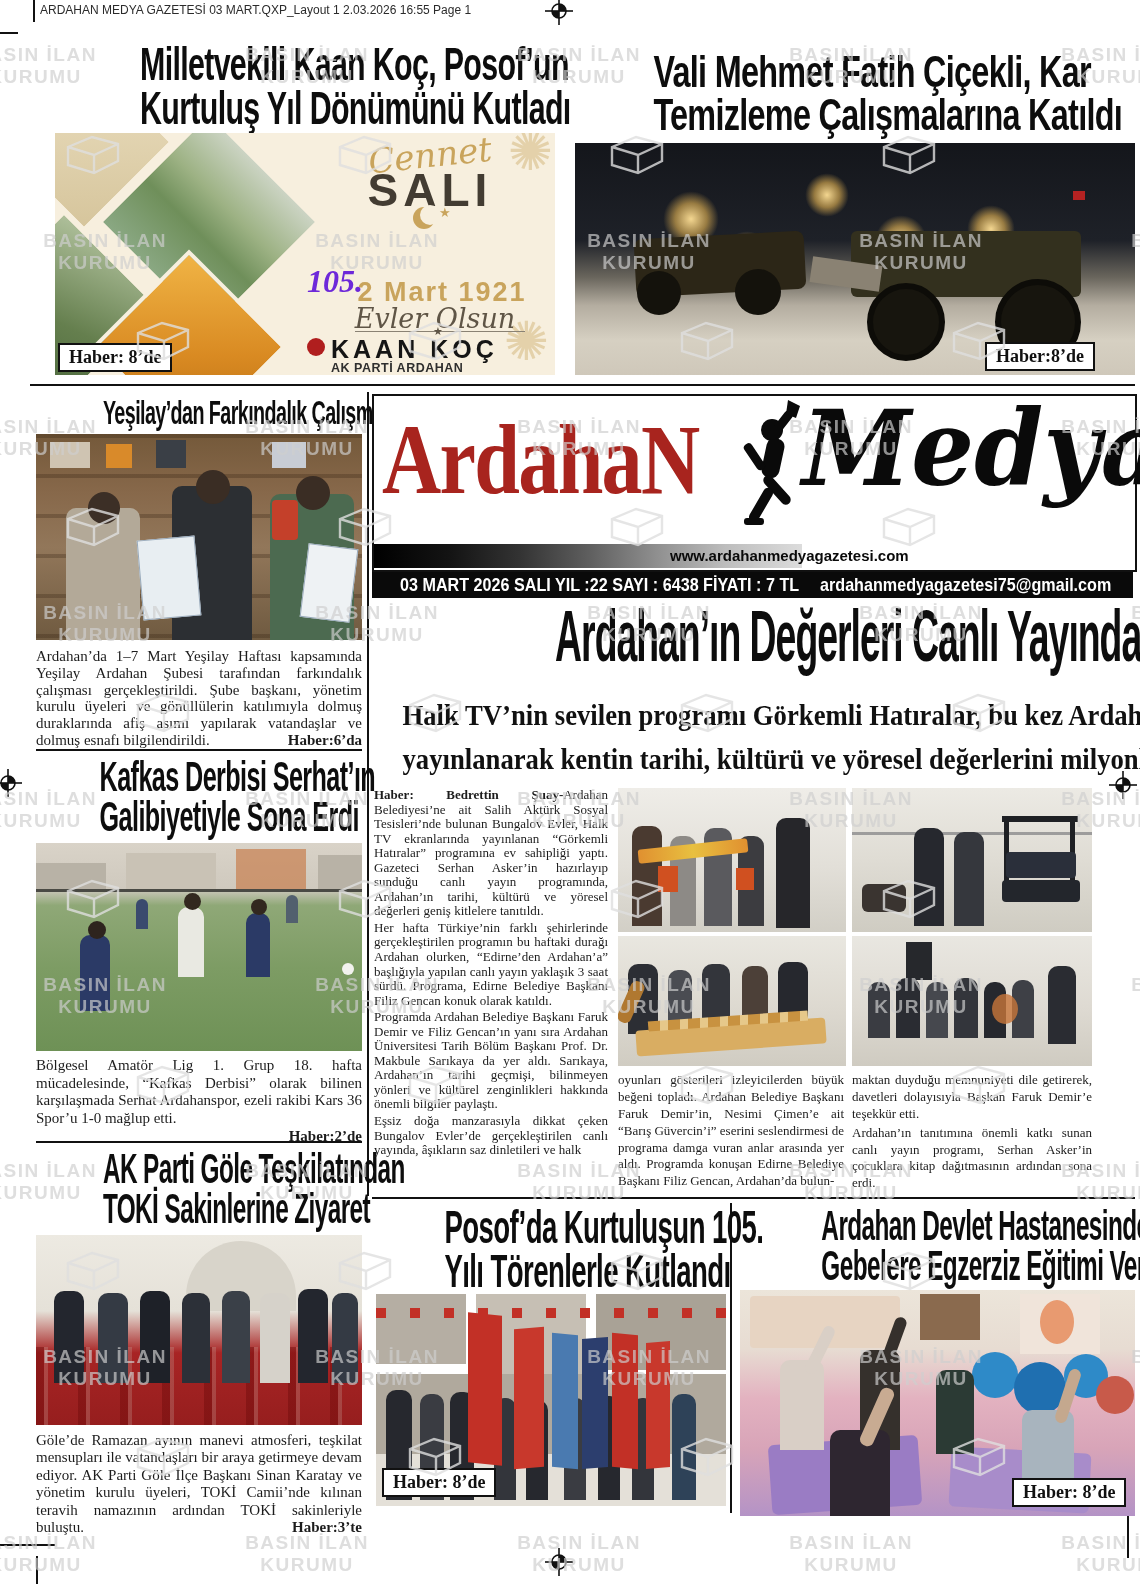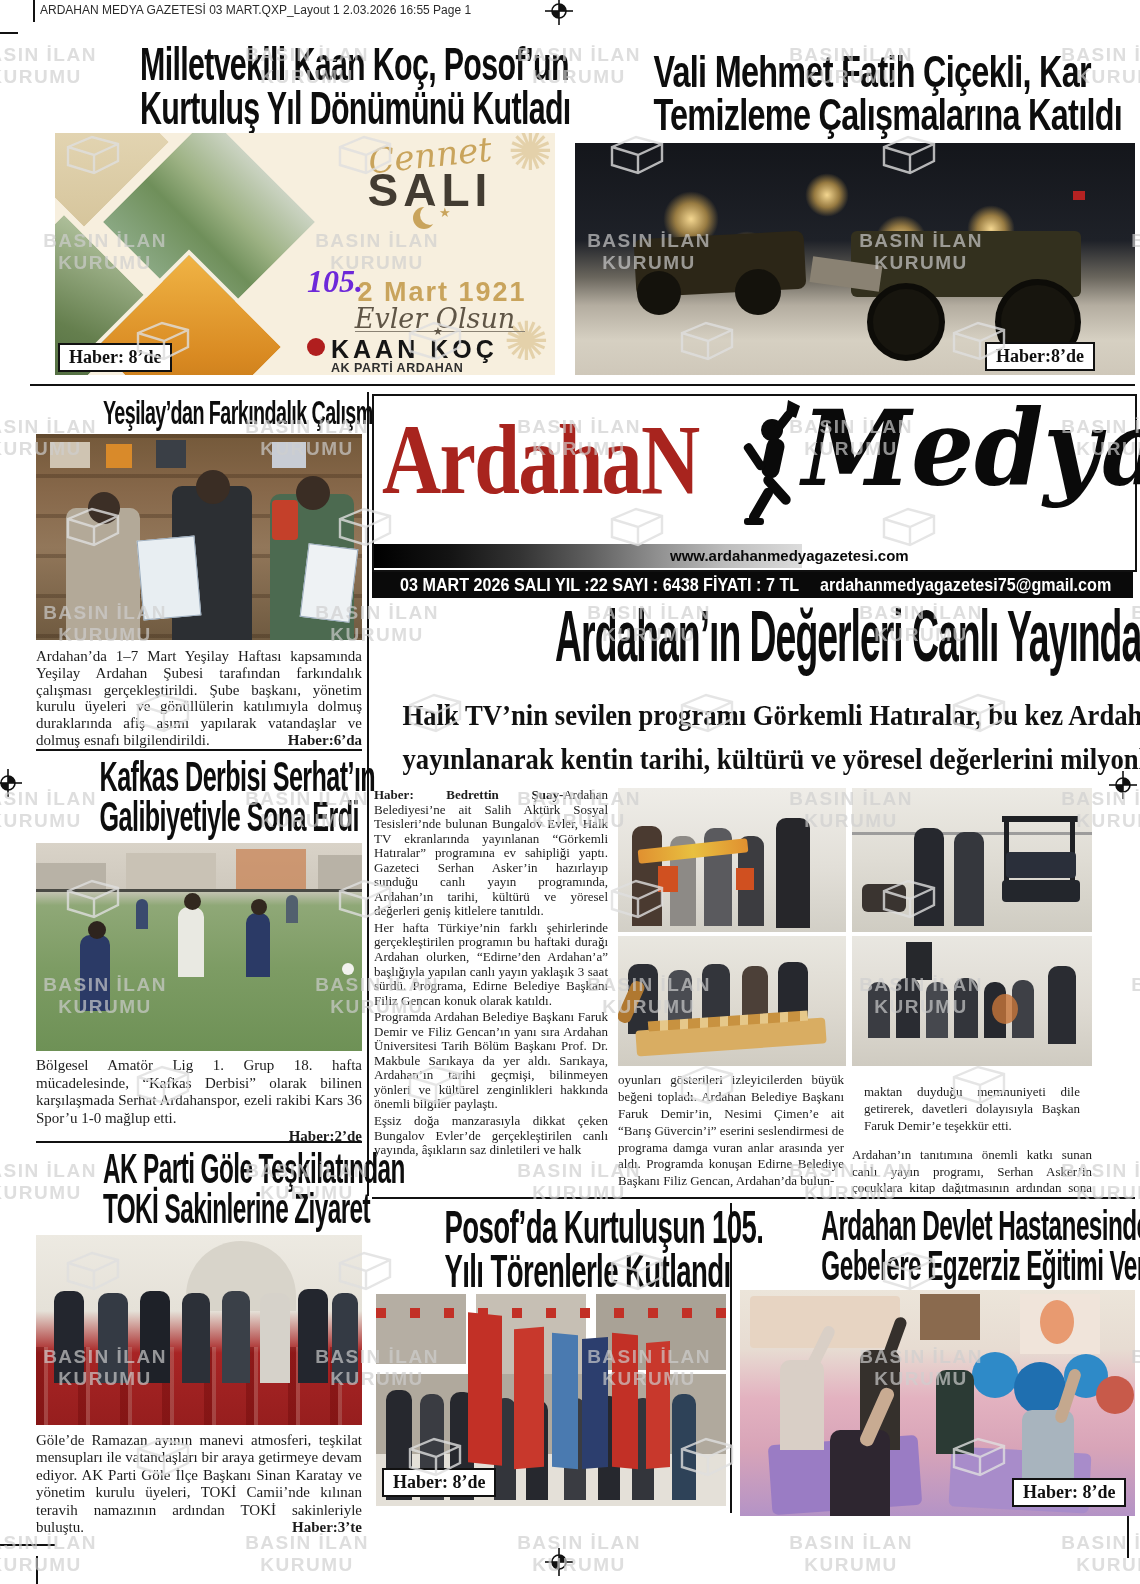--- a/index.html
+++ b/index.html
@@ -292,21 +292,21 @@
     <div class="fig" style="left:74px;top:46px;width:22px;height:56px;background:#46484e;"></div>
     <div class="fig" style="left:102px;top:42px;width:24px;height:60px;background:#33353b;"></div>
     <div class="fig" style="left:132px;top:46px;width:22px;height:56px;background:#26282e;"></div>
     <div class="fig" style="left:160px;top:44px;width:22px;height:58px;background:#3e4046;"></div>
     <div class="fig" style="left:196px;top:30px;width:28px;height:78px;background:#2a2c32;"></div>
     <div style="left:140px;top:58px;width:26px;height:30px;background:#c8763a;border-radius:50%;opacity:.8;"></div>
   </div>
 
   <div class="abs content body-txt" style="left:618px;top:1072px;width:226px;height:122px;font-size:13px;line-height:1.3;overflow:hidden;">oyunları gösterileri izleyicilerden büyük beğeni topladı. Ardahan Belediye Başkanı Faruk Demir’in, Nesimi Çimen’e ait “Barış Güvercin’i” eserini seslendirmesi de programa damga vuran anlar arasında yer aldı. Programda konuşan Edirne Belediye Başkanı Filiz Gencan, Ardahan’da bulun-</div>
   <div class="abs content body-txt" style="left:852px;top:1072px;width:240px;height:122px;font-size:13px;line-height:1.3;overflow:hidden;">
-    <p style="margin:12px;">maktan duyduğu memnuniyeti dile getirerek, davetleri dolayısıyla Başkan Faruk Demir’e teşekkür etti.</p>
+    <p style="margin:0;">maktan duyduğu memnuniyeti dile getirerek, davetleri dolayısıyla Başkan Faruk Demir’e teşekkür etti.</p>
     <p style="margin:2px 0 0 0;">Ardahan’ın tanıtımına önemli katkı sunan canlı yayın programı, Serhan Asker’in çocuklara kitap dağıtmasının ardından sona erdi.</p>
   </div>
 
   <div class="rule abs content" style="left:372px;top:1197px;width:763px;height:2px;"></div>
   <div class="rule abs content" style="left:730px;top:1203px;width:2px;height:310px;"></div>
 
   <div class="abs content hl" style="left:374px;top:1205px;width:352px;font-size:46px;--sx:.60;">
     <span class="cond">Posof’da Kurtuluşun 105.</span>
     <span class="cond">Yılı Törenlerle Kutlandı</span>
   </div>

